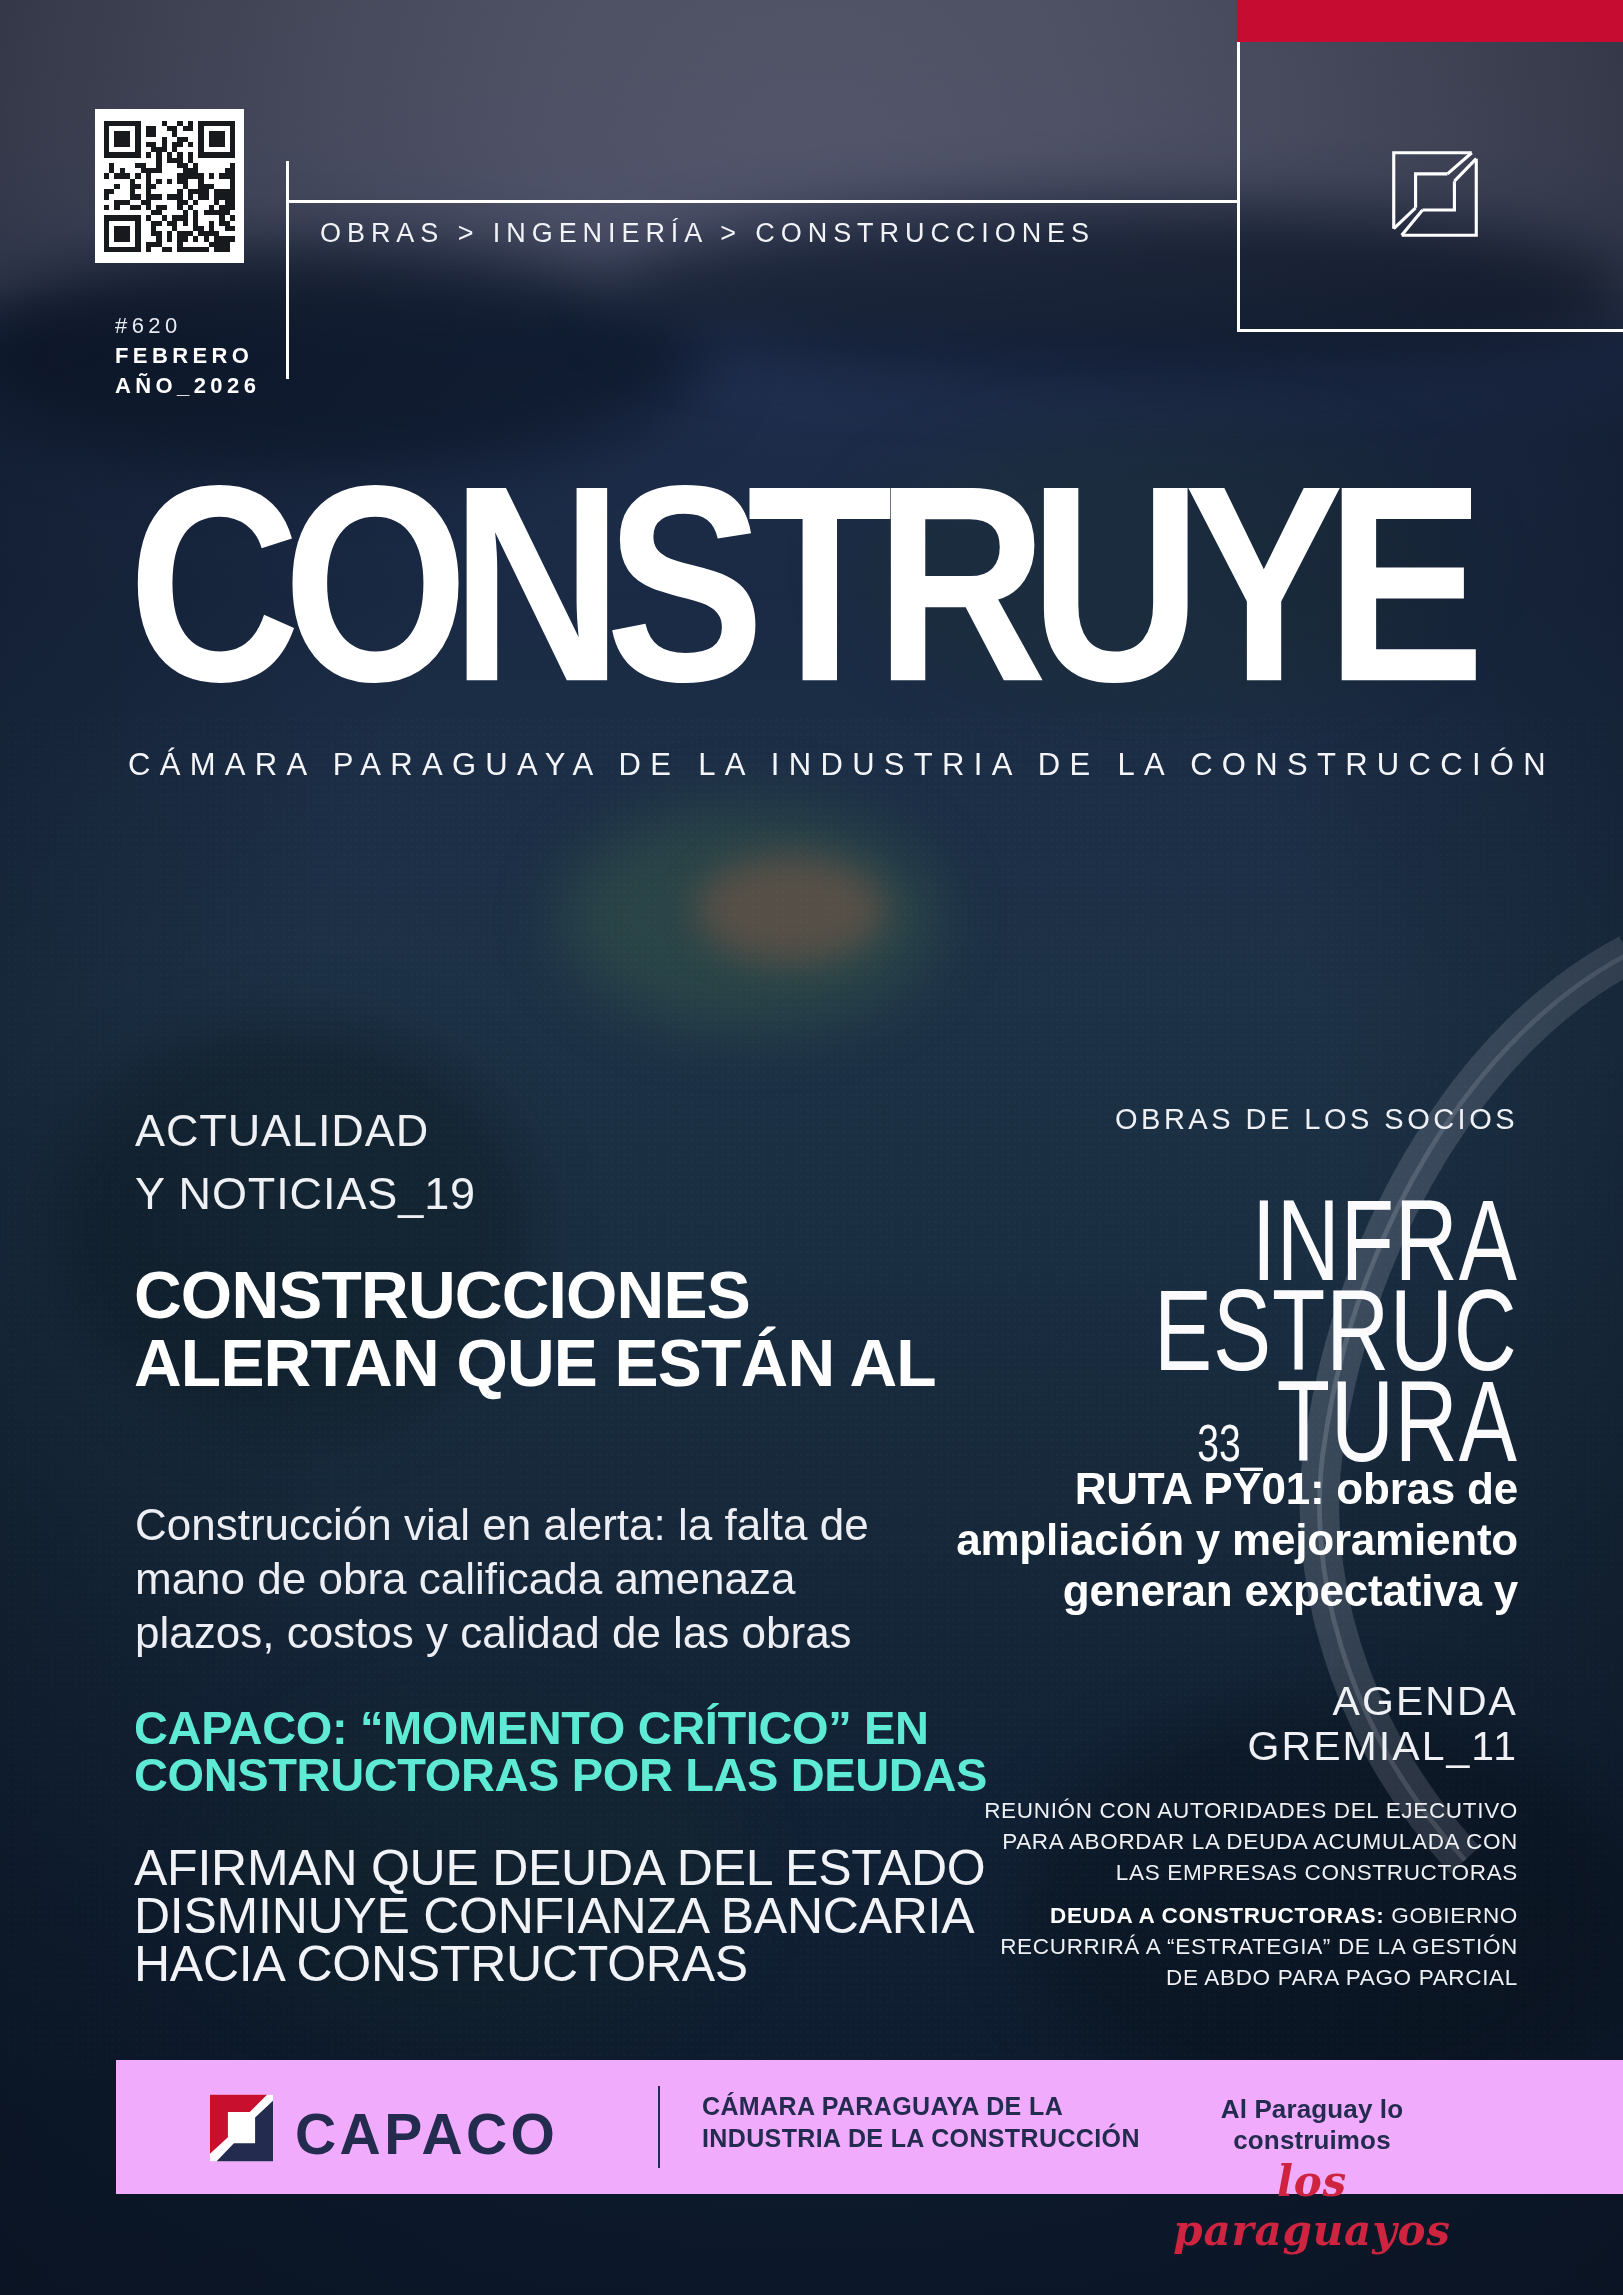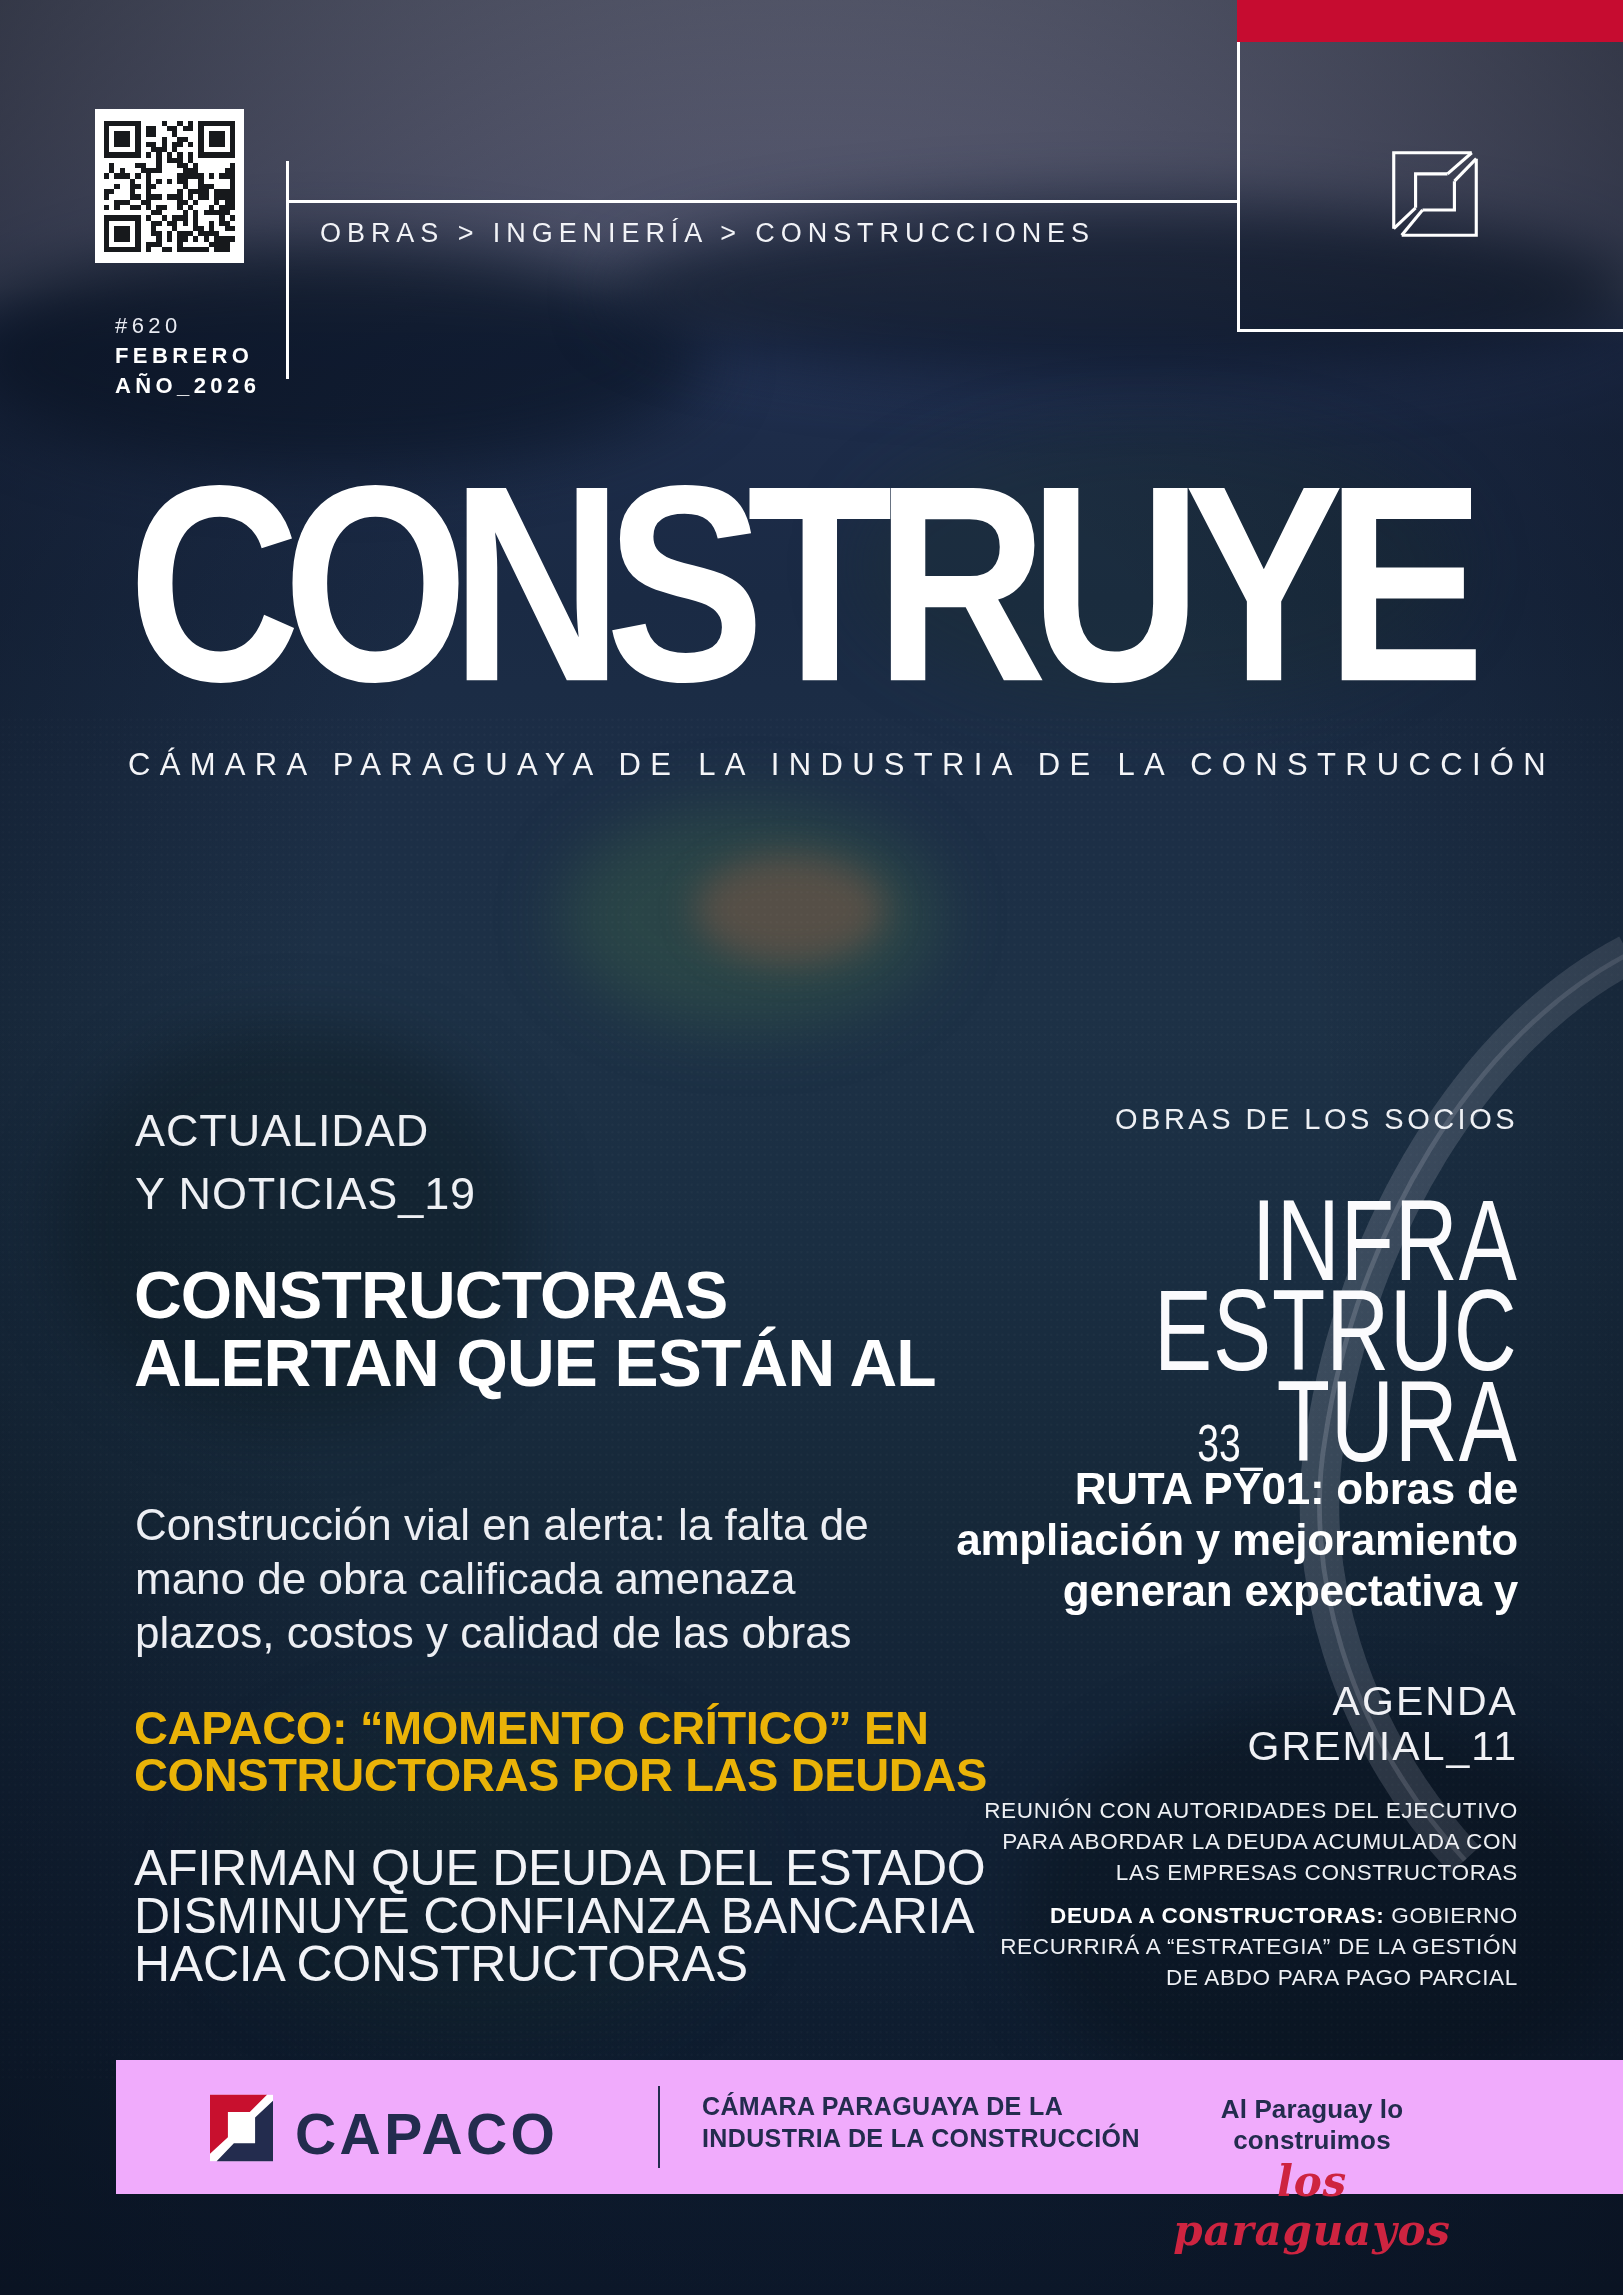--- a/index.html
+++ b/index.html
@@ -51,21 +51,21 @@
   .subtitle{position:absolute;left:128px;top:747px;font-size:31px;font-weight:300;
             letter-spacing:.3em;white-space:nowrap;color:#f4f5f8;}
   
   .kicker-left{position:absolute;left:135px;top:1099px;font-size:45px;font-weight:300;
                line-height:63px;letter-spacing:.02em;color:#eef0f4;}
   .headline{position:absolute;left:134px;top:1261px;font-size:66px;font-weight:bold;
             line-height:68px;letter-spacing:-.012em;color:#fff;}
   .deck{position:absolute;left:135px;top:1498px;font-size:44px;font-weight:300;
         line-height:54px;letter-spacing:0;color:#eceef3;}
   .subhead{position:absolute;left:134px;top:1704px;font-size:47px;font-weight:bold;
-           line-height:47px;letter-spacing:-.008em;color:#eab308;}
+           line-height:47px;letter-spacing:-.008em;color:#5eead4;}
   .tertiary{position:absolute;left:134px;top:1844px;font-size:50px;font-weight:400;
             line-height:48px;letter-spacing:-.005em;color:#f2f3f7;}
   
   .rcol{text-align:right;right:105px;position:absolute;}
   .kicker-right{top:1103px;font-size:29px;font-weight:300;letter-spacing:.12em;color:#eef0f4;}
   .featureword{top:1195px;font-size:109px;font-weight:300;line-height:86px;
                letter-spacing:.01em;transform:scale(.8,1.05);transform-origin:top right;
                color:#fbfbfd;white-space:nowrap;}
   .fw-page{font-size:49px;letter-spacing:0;margin-right:17.7px;}
   .feature-head{top:1463px;font-size:44px;font-weight:bold;line-height:51px;
@@ -455,21 +455,21 @@
   </svg>
 
   <h1 class="masthead">CONSTRUYE</h1>
   <div class="subtitle">CÁMARA PARAGUAYA DE LA INDUSTRIA DE LA CONSTRUCCIÓN</div>
 
   <div class="kicker-left">
     <div>ACTUALIDAD</div>
     <div>Y NOTICIAS_19</div>
   </div>
   <div class="headline">
-    <div>CONSTRUCTORAS</div>
+    <div>CONSTRUCCIONES</div>
     <div>ALERTAN QUE ESTÁN AL</div>
   </div>
   <div class="deck">
     <div>Construcción vial en alerta: la falta de</div>
     <div>mano de obra calificada amenaza</div>
     <div>plazos, costos y calidad de las obras</div>
   </div>
   <div class="subhead">
     <div>CAPACO: “MOMENTO CRÍTICO” EN</div>
     <div>CONSTRUCTORAS POR LAS DEUDAS</div>

